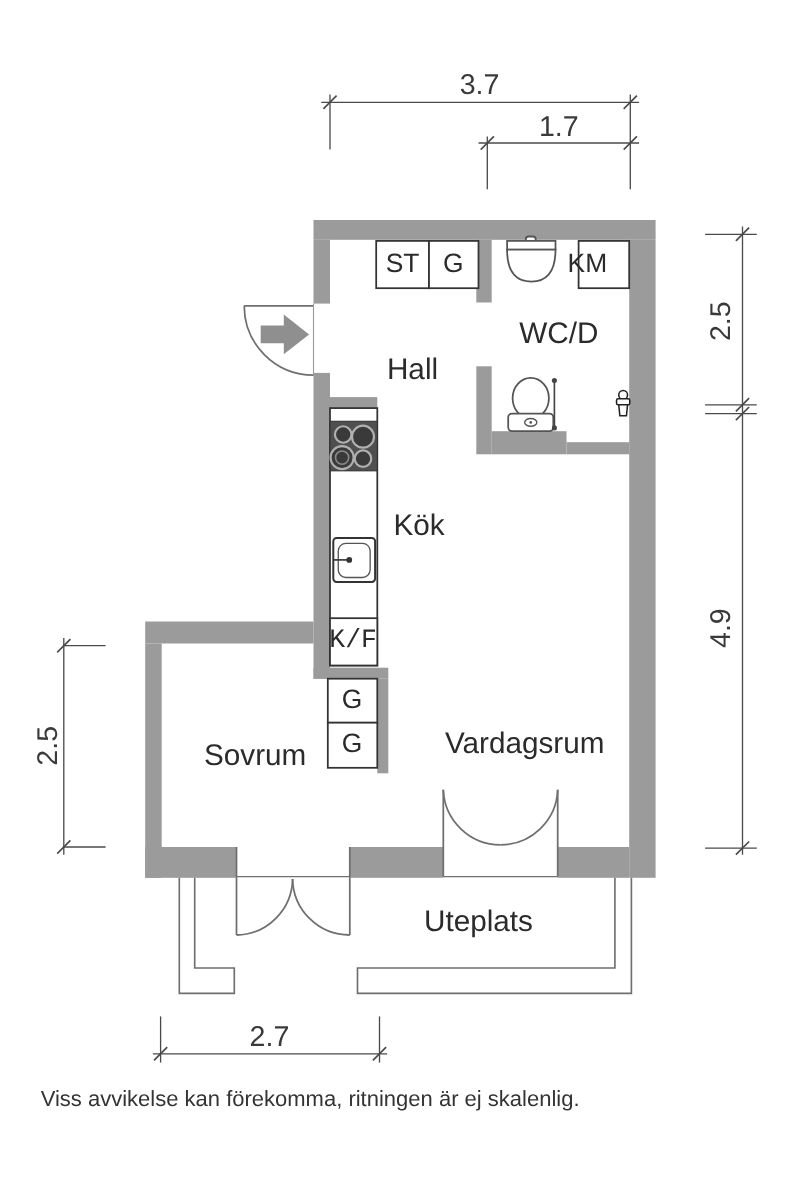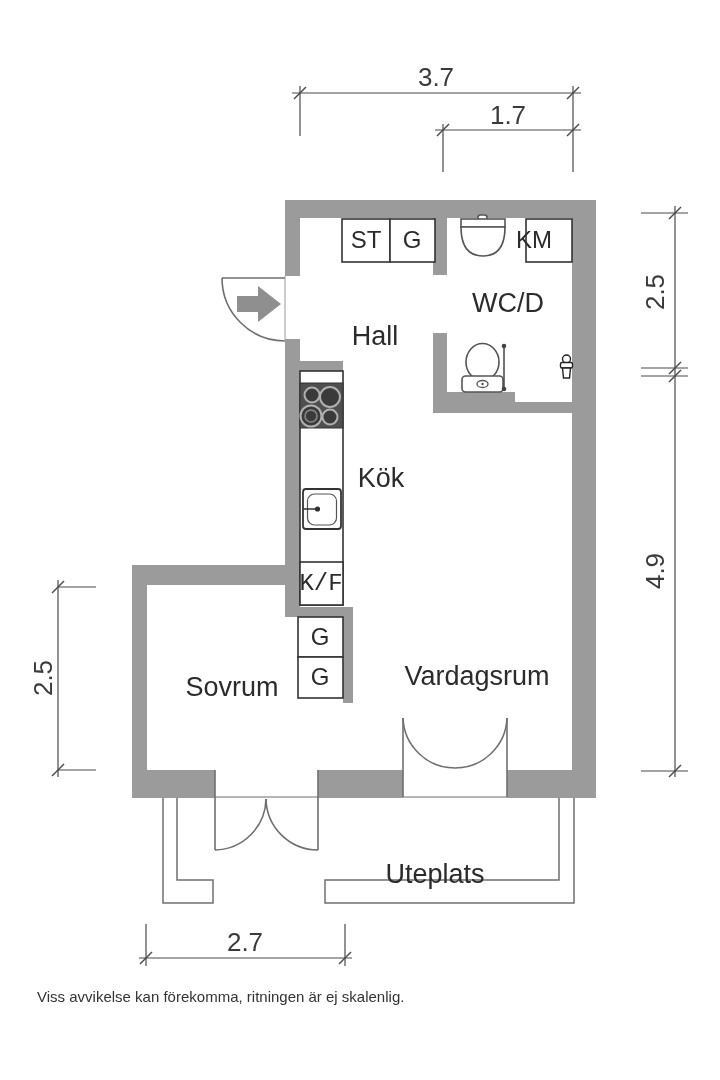--- a/index.html
+++ b/index.html
@@ -5,21 +5,21 @@
   html,body{margin:0;padding:0;background:#ffffff;}
   #plan{position:relative;width:720px;height:1080px;background:#ffffff;overflow:hidden;
         font-family:"Liberation Sans",sans-serif;}
   #plan svg{position:absolute;left:0;top:0;}
   .lbl{position:absolute;transform:translate(-50%,-50%);white-space:nowrap;
        color:#2b2b2b;font-family:"Liberation Sans",sans-serif;}
   .room{font-size:27px;font-weight:400;}
   .cab{font-size:24px;font-weight:400;}
   .dim{font-size:26px;color:#3a3a3a;}
   .rot{transform:translate(-50%,-50%) rotate(-90deg);}
-  .note{position:absolute;left:37px;top:988px;font-size:15px;color:#333;}
+  .note{position:absolute;left:37px;top:988px;font-size:20px;color:#333;}
 </style>
 </head>
 <body>
 
 <div id="plan">
 <svg width="720" height="1080" viewBox="0 0 720 1080">
 
   <g fill="#9b9b9b" stroke="none">
     <rect x="285" y="200" width="311" height="18"></rect>
     <rect x="572" y="218" width="24" height="580"></rect>
@@ -158,21 +158,21 @@
     <line x1="140" y1="964" x2="152" y2="952" stroke-width="1.5"></line>
     <line x1="339" y1="964" x2="351" y2="952" stroke-width="1.5"></line>
   </g>
 </svg>
 
   <div class="lbl room" style="left:375px;top:299px;margin-top:37px;">Hall</div>
   <div class="lbl room" style="left:508px;top:303px;">WC/D</div>
   <div class="lbl room" style="left:381px;top:478px;">Kök</div>
   <div class="lbl room" style="left:477px;top:632px;margin-top:44px;">Vardagsrum</div>
   <div class="lbl room" style="left:232px;top:687px;">Sovrum</div>
-  <div class="lbl room" style="left:435px;top:874px;">Uteplats</div>
+  <div class="lbl room" style="left:435px;top:838px;">Uteplats</div>
 
   <div class="lbl cab" style="left:366px;top:240px;">ST</div>
   <div class="lbl cab" style="left:412px;top:240px;">G</div>
   <div class="lbl cab" style="left:534px;top:240px;">KM</div>
   <div class="lbl cab" style="left:321px;top:583px;font-family:Liberation Mono, monospace;">K/F</div>
   <div class="lbl cab" style="left:320px;top:637px;">G</div>
   <div class="lbl cab" style="left:320px;top:677px;">G</div>
 
   <div class="lbl dim" style="left:436px;top:77px;">3.7</div>
   <div class="lbl dim" style="left:508px;top:115px;">1.7</div>

